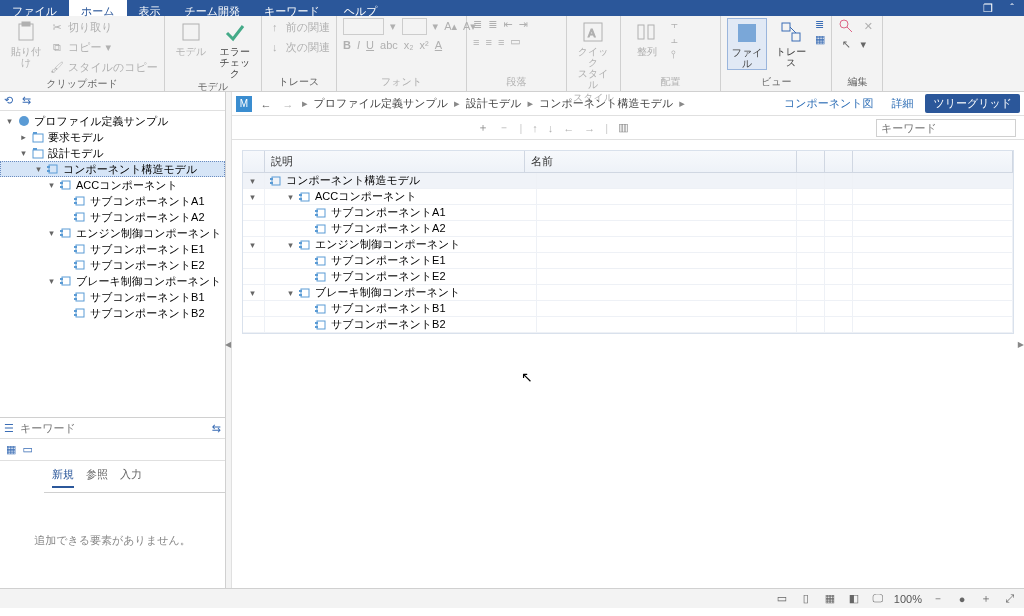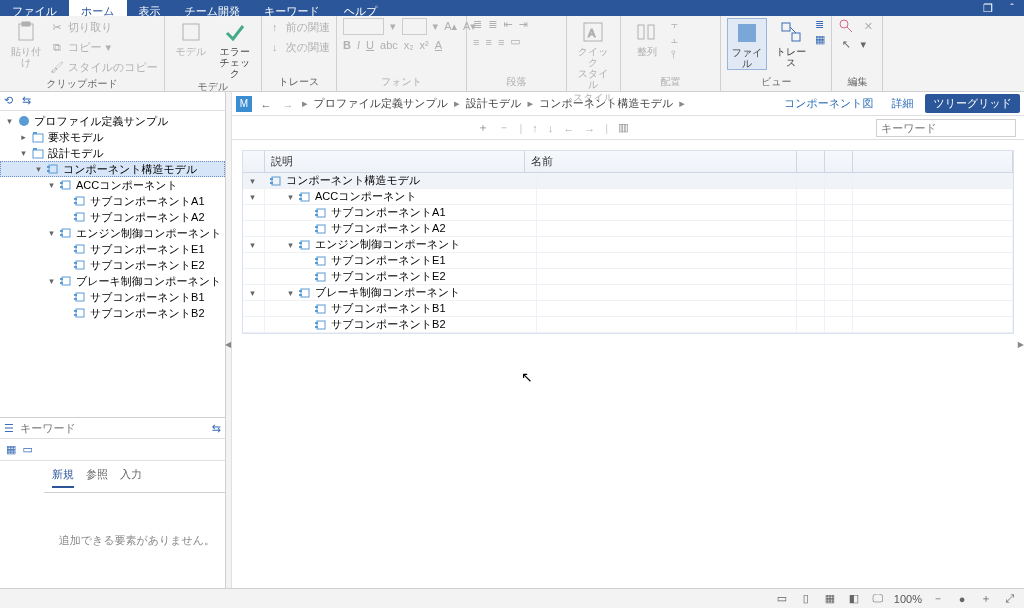--- a/index.html
+++ b/index.html
@@ -43,21 +43,21 @@
 .tree-node.selected { background: #d6e5f7; border: 1px dotted #6a8cc0; }
 .toggle { width: 11px; height: 11px; display: inline-flex; align-items: center; justify-content: center; margin-right: 2px; color: #666; font-size: 9px; }
 .node-icon { width: 14px; height: 14px; margin-right: 3px; display: inline-flex; align-items: center; justify-content: center; }
 .tree-bottom { border-top: 1px solid #d0d0d0; }
 .filter-bar { display: flex; align-items: center; padding: 2px 4px; gap: 4px; border-bottom: 1px solid #e0e0e0; }
 .filter-bar input { flex: 1; border: none; padding: 2px; color: #888; outline: none; }
 .lower-tabs { display: flex; gap: 12px; padding: 6px 8px 4px 8px; border-bottom: 1px solid #d0d0d0; margin-left: 44px; }
 .lower-tabs .lt { color: #666; padding-bottom: 4px; cursor: pointer; }
 .lower-tabs .lt.active { color: #2b579a; border-bottom: 2px solid #2b579a; }
 .lower-icons { display: flex; gap: 6px; padding: 4px 6px; color: #3a6db5; border-bottom: 1px solid #e0e0e0; }
-.empty-msg { color: #888; text-align: right; padding: 40px 10px; }
+.empty-msg { color: #888; text-align: center; padding: 40px 10px; }
 
 
 .bc-row { display: flex; align-items: center; height: 24px; border-bottom: 1px solid #e0e0e0; padding: 0 4px; gap: 6px; }
 .bc-row .m-badge { width: 16px; height: 16px; background: #3a8dd0; color: #fff; display: flex; align-items: center; justify-content: center; font-size: 10px; }
 .bc-row .nav-ic { color: #555; width: 16px; text-align: center; }
 .bc-row .crumb { color: #444; }
 .bc-row .sep { color: #888; }
 .bc-row .flex1 { flex: 1; }
 .bc-row .viewlink { color: #2b6cb5; padding: 0 6px; cursor: pointer; }
 .bc-row .viewbtn-active { background: #2b579a; color: #fff; padding: 2px 8px; border-radius: 2px; }

